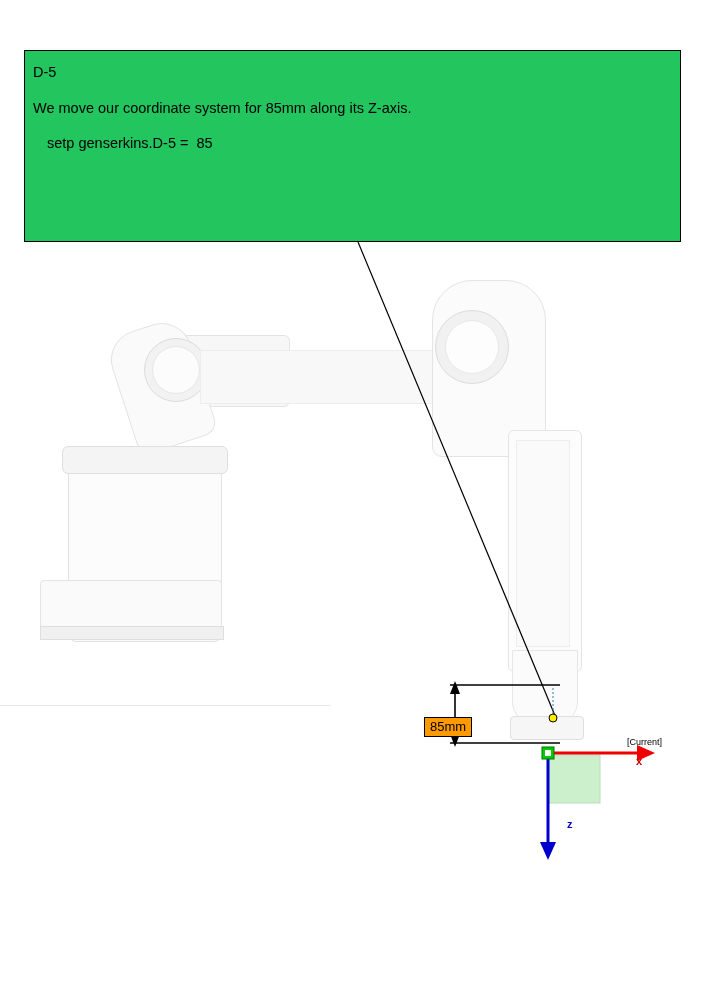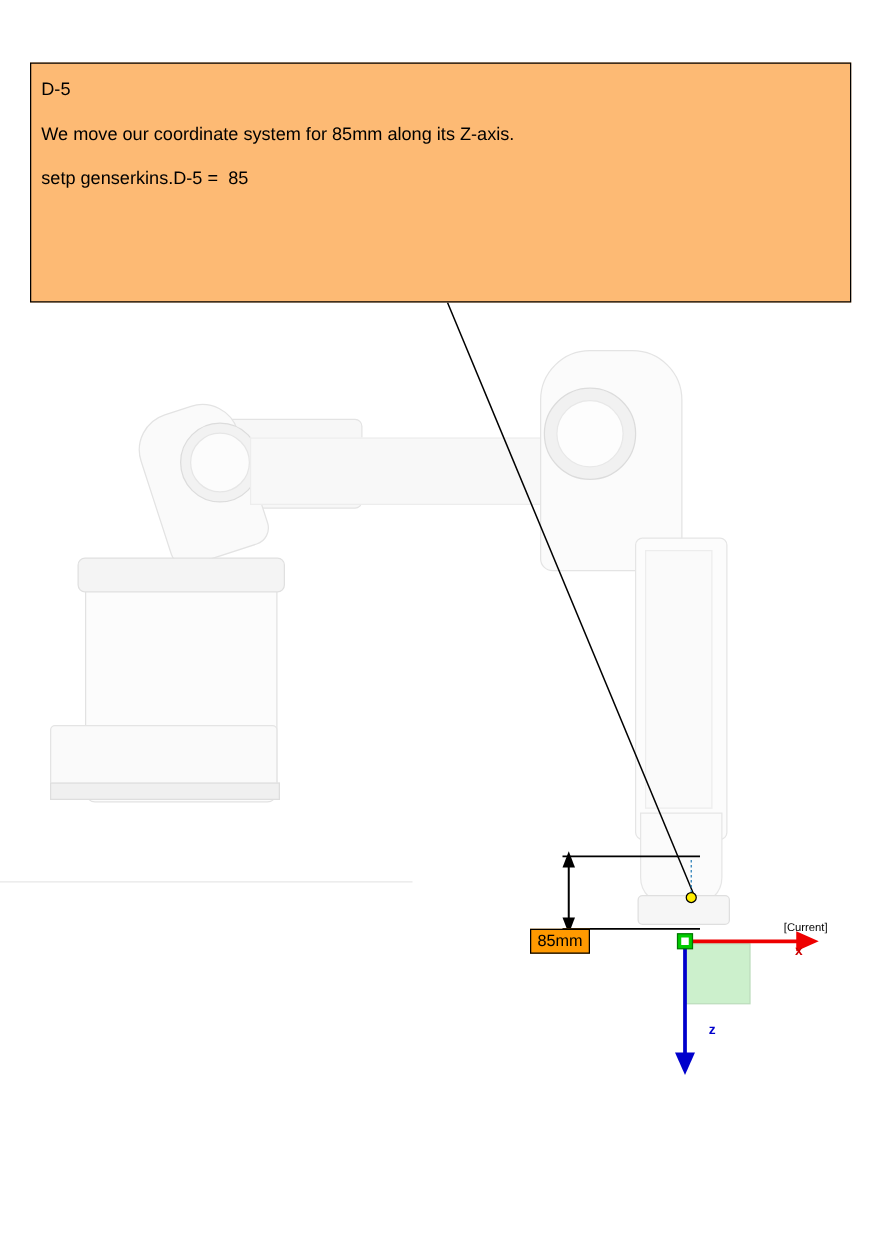--- a/index.html
+++ b/index.html
@@ -23,35 +23,35 @@
     background: #ffffff;
   }
 
   
   #note-box {
     position: absolute;
     left: 24px;
     top: 50px;
     width: 657px;
     height: 192px;
-    background: #fdba74;
+    background: #22c55e;
     border: 1px solid #000000;
     box-sizing: border-box;
     padding: 12px 8px 8px 8px;
   }
   .note-line {
     font-size: 14.5px;
     color: #000000;
     line-height: 1.35;
     white-space: pre-wrap;
   }
   #note-title { margin: 0 0 16px 0; }
   #note-p1 { margin: 12px 0 16px 0; }
   #note-p2 { margin: 0 0 20px 0; }
-  #note-code { margin: 0; }
+  #note-code { margin: 14px; }
 
   
   #leader-svg {
     position: absolute;
     left: 0; top: 0;
     width: 707px;
     height: 1000px;
     pointer-events: none;
   }
 
@@ -84,21 +84,21 @@
   #dim-svg {
     position: absolute;
     left: 410px;
     top: 665px;
     width: 200px;
     height: 100px;
   }
   #dim-label {
     position: absolute;
     left: 424px;
-    top: 743px;
+    top: 717px;
     background: #ff9900;
     border: 1px solid #000000;
     color: #000000;
     font-size: 13px;
     padding: 2px 5px 3px 5px;
     line-height: 1;
   }
 
   
   #frame-svg {

